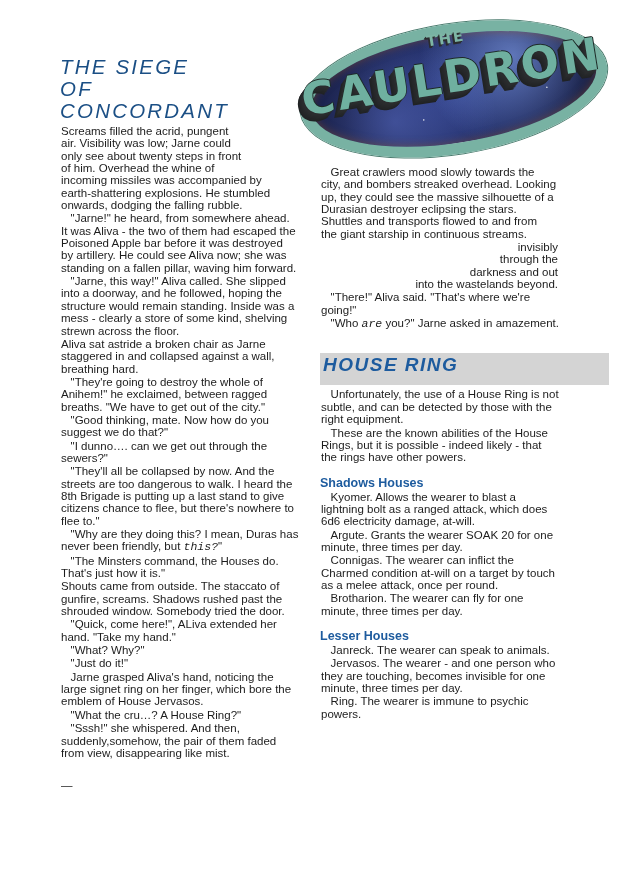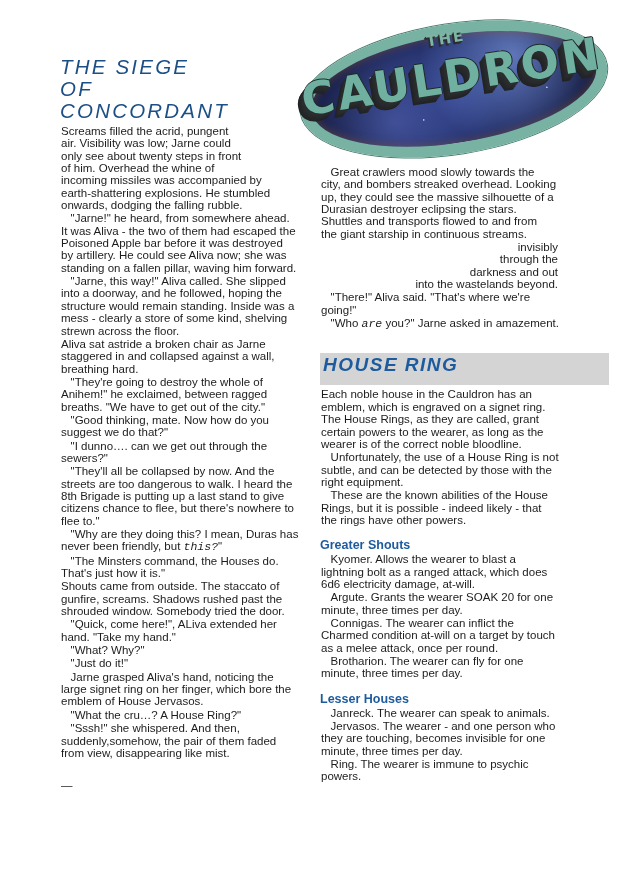--- a/index.html
+++ b/index.html
@@ -150,33 +150,28 @@
 through the
 darkness and out
 into the wastelands beyond.</p>
     <p class="body">   "There!" Aliva said. "That's where we're
 going!"</p>
     <p class="body"><span>   "Who </span><span class="it">are</span><span> you?" Jarne asked in amazement.</span></p>
 
     <div class="section-bar">
       <h2 class="section-title">HOUSE RING</h2>
     </div>
-    <p class="body">Each noble house in the Cauldron has an
-emblem, which is engraved on a signet ring.
-The House Rings, as they are called, grant
-certain powers to the wearer, as long as the
-wearer is of the correct noble bloodline.</p>
     <p class="body">   Unfortunately, the use of a House Ring is not
 subtle, and can be detected by those with the
 right equipment.</p>
     <p class="body">   These are the known abilities of the House
 Rings, but it is possible - indeed likely - that
 the rings have other powers.</p>
 
-    <h3 class="subhead">Greater Shouts</h3>
+    <h3 class="subhead">Shadows Houses</h3>
     <p class="body"><span>   </span><span class="bd">Kyomer.</span><span> Allows the wearer to blast a
 lightning bolt as a ranged attack, which does
 6d6 electricity damage, at-will.</span></p>
     <p class="body"><span>   </span><span class="bd">Argute.</span><span> Grants the wearer SOAK 20 for one
 minute, three times per day.</span></p>
     <p class="body"><span>   </span><span class="bd">Connigas.</span><span> The wearer can inflict the
 Charmed condition at-will on a target by touch
 as a melee attack, once per round.</span></p>
     <p class="body"><span>   </span><span class="bd">Brotharion.</span><span> The wearer can fly for one
 minute, three times per day.</span></p>

